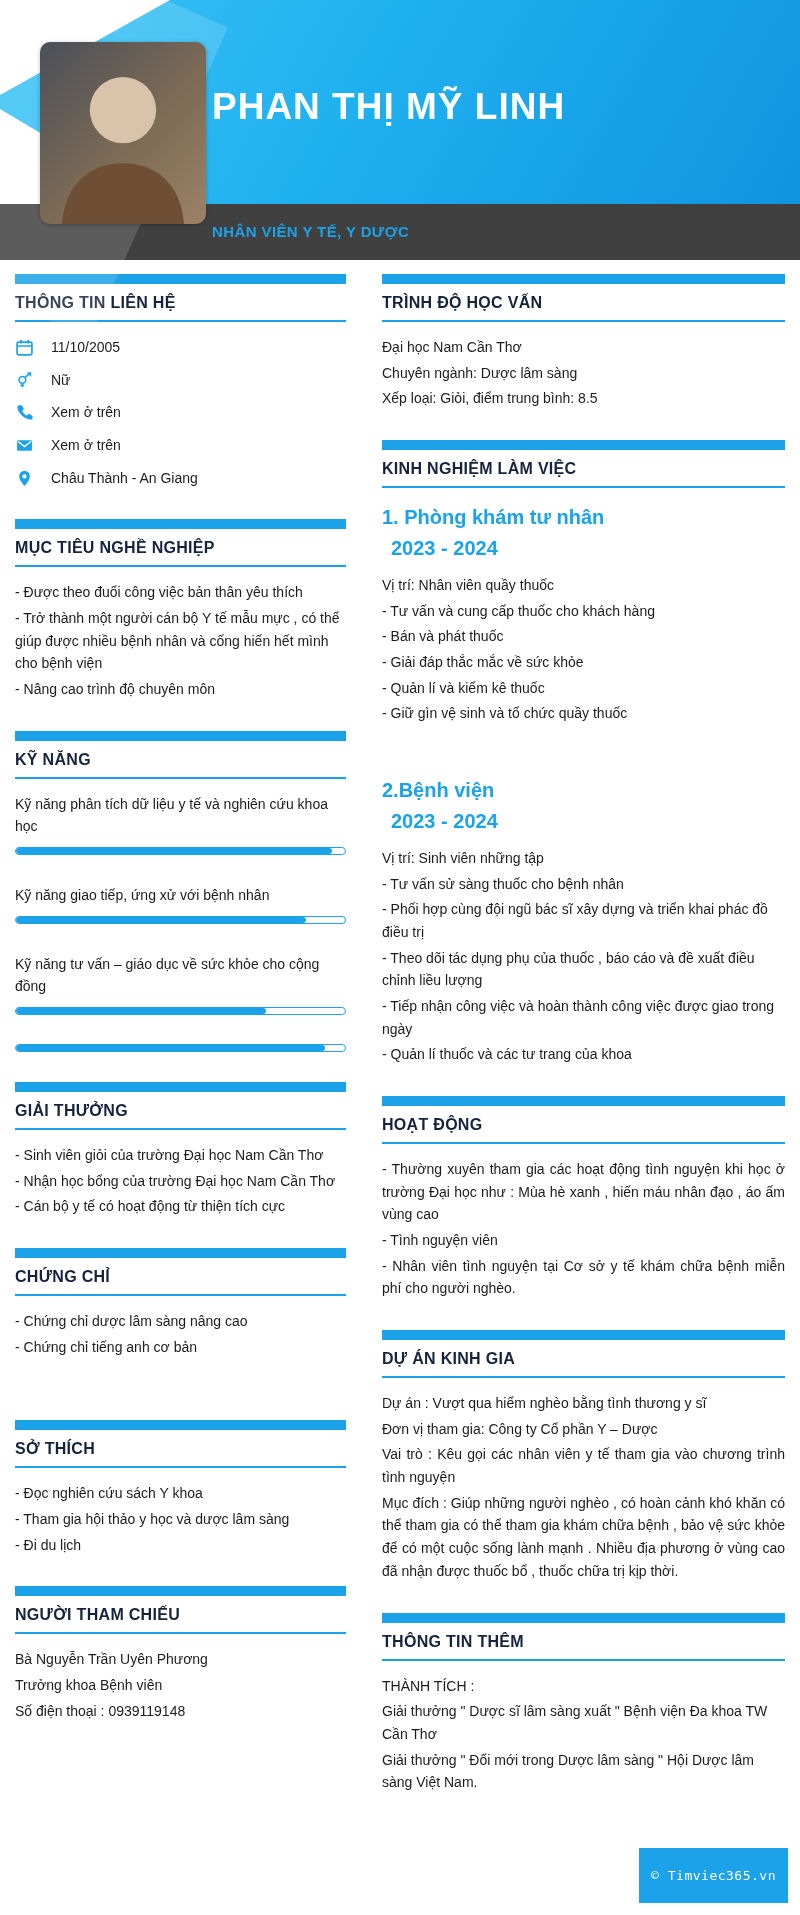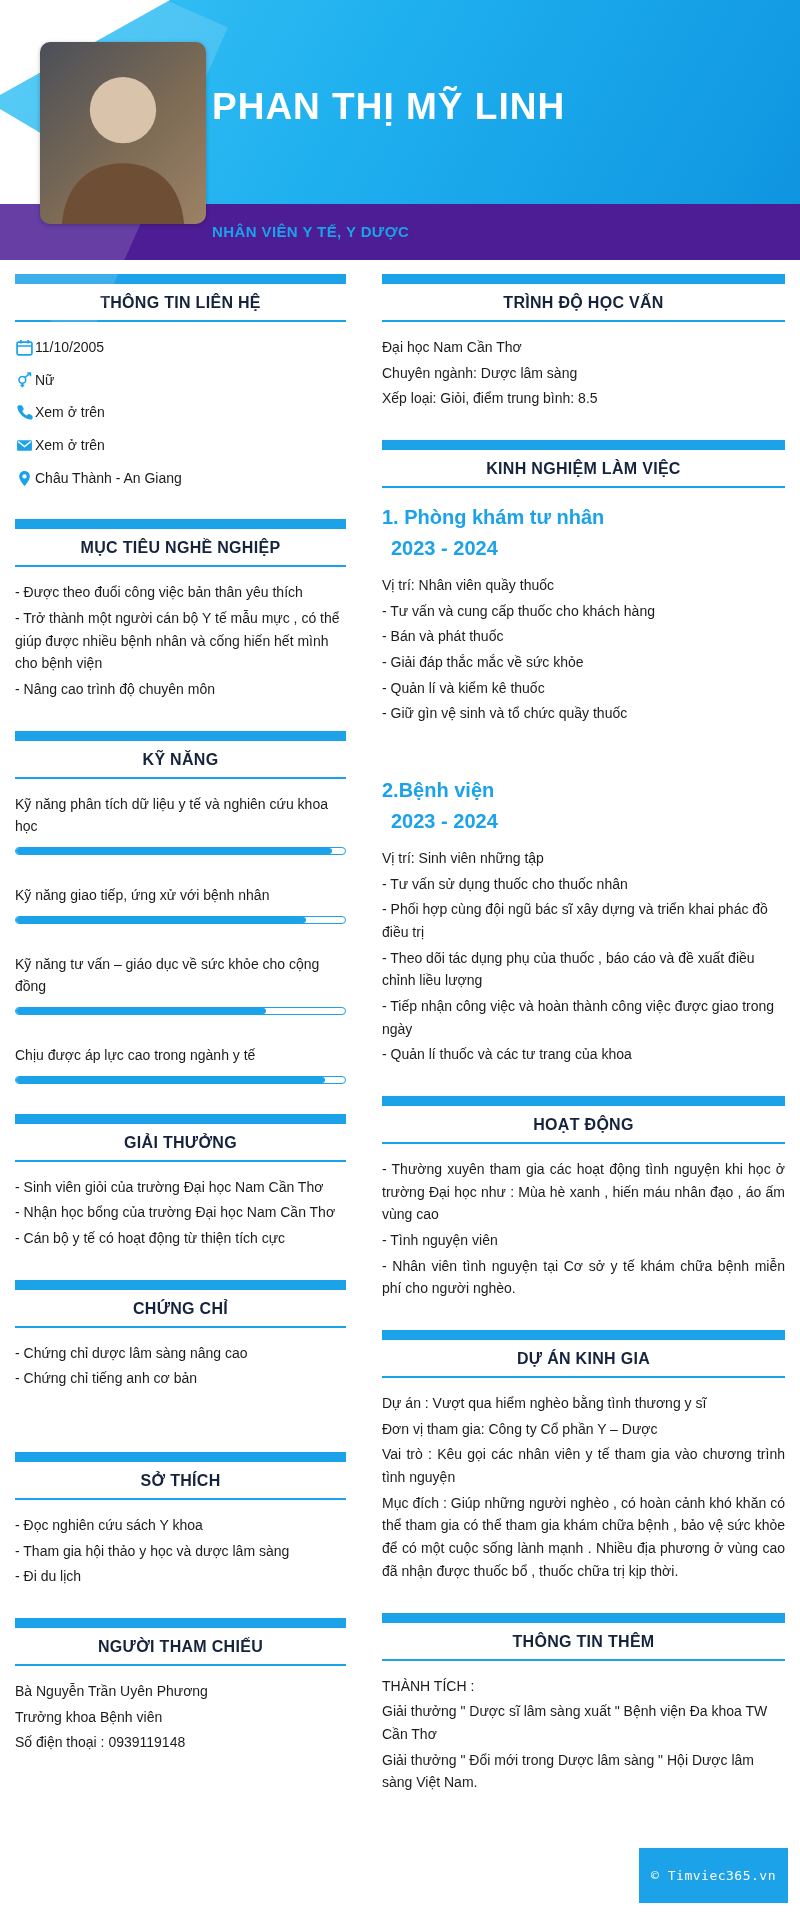--- a/index.html
+++ b/index.html
@@ -38,42 +38,42 @@
     border-radius:10px; overflow:hidden; z-index:3;
     background:linear-gradient(135deg,#4a4f58 0%, #7d6b55 55%, #9c8266 100%);
     box-shadow:0 1px 4px rgba(0,0,0,.25);
   }
   .photo svg{position:absolute; bottom:-6px; left:0; width:100%;}
   .name{
     position:absolute; left:212px; top:86px; z-index:2;
     color:#fff; font-size:37px; font-weight:700; letter-spacing:1px;
     white-space:nowrap;
   }
-  .subtitle-strip{height:56px; background:#4c1d95; position:relative; z-index:0;}
+  .subtitle-strip{height:56px; background:#404040; position:relative; z-index:0;}
   .subtitle{
     padding-left:212px; line-height:56px; color:var(--accent);
     font-size:15px; font-weight:700; letter-spacing:.4px;
   }
   
   .columns{display:flex; gap:36px; padding:14px 15px 0;}
   .col-left{width:331px; flex:none;}
   .col-right{flex:1; min-width:0;}
   
   .sec{margin-bottom:30px;}
   .sec-bar{height:10px; background:var(--accent);}
   .sec-title{
-    text-align:center; font-size:16px; font-weight:700; color:var(--title-color);
+    text-align:left; font-size:16px; font-weight:700; color:var(--title-color);
     padding:10px 0 8px; letter-spacing:.3px;
   }
   .sec-underline{height:2px; background:var(--accent);}
   .sec-body{padding-top:14px; font-size:14px; line-height:1.62; color:#1c1c1c;}
   .sec-body p{margin:0 0 3px;}
   .just p{text-align:justify;}
   
-  .contact-row{display:flex; align-items:center; gap:2px; margin-bottom:10px;}
+  .contact-row{display:flex; align-items:center; gap:18px; margin-bottom:10px;}
   .cicon{width:18px; height:18px; flex:none; display:inline-flex; align-items:center; justify-content:center;}
   .cicon svg{width:17px; height:17px;}
   
   .skill{margin-bottom:29px;}
   .skill-label{margin-bottom:9px;}
   .skill-track{
     height:8px; border:1px solid var(--accent); border-radius:6px;
     background:#fff; overflow:hidden;
   }
   .skill-fill{height:100%; background:var(--accent); border-radius:6px;}
@@ -200,21 +200,20 @@
                 <div class="skill-fill" style="width: 88%;"></div>
               </div>
           </div>
           <div class="skill">
             <div class="skill-label">Kỹ năng tư vấn – giáo dục về sức khỏe cho cộng đồng</div>
             <div class="skill-track">
                 <div class="skill-fill" style="width: 76%;"></div>
               </div>
           </div>
           <div class="skill">
-            <div class="skill-label">Chịu được áp lực cao trong ngành y tế</div>
             <div class="skill-track">
                 <div class="skill-fill" style="width: 94%;"></div>
               </div>
           </div>
         </div>
       </section>
 
       <section class="sec">
         <div class="sec-bar"></div>
         <h2 class="sec-title">GIẢI THƯỞNG</h2>
@@ -287,21 +286,21 @@
             <p>- Bán và phát thuốc</p>
             <p>- Giải đáp thắc mắc về sức khỏe</p>
             <p>- Quản lí và kiểm kê thuốc</p>
             <p>- Giữ gìn vệ sinh và tổ chức quầy thuốc</p>
           </div>
 
           <div class="job">
             <div class="job-heading">2.Bệnh viện</div>
             <div class="job-period">2023 - 2024</div>
             <p>Vị trí: Sinh viên những tập</p>
-            <p>- Tư vấn sử dụng thuốc cho thuốc nhân</p>
+            <p>- Tư vấn sử sàng thuốc cho bệnh nhân</p>
             <p>- Phối hợp cùng đội ngũ bác sĩ xây dựng và triển khai phác đồ điều trị</p>
             <p>- Theo dõi tác dụng phụ của thuốc , báo cáo và đề xuất điều chỉnh liều lượng</p>
             <p>- Tiếp nhận công việc và hoàn thành công việc được giao trong ngày</p>
             <p>- Quản lí thuốc và các tư trang của khoa</p>
           </div>
 
         </div>
       </section>
 
       <section class="sec">

